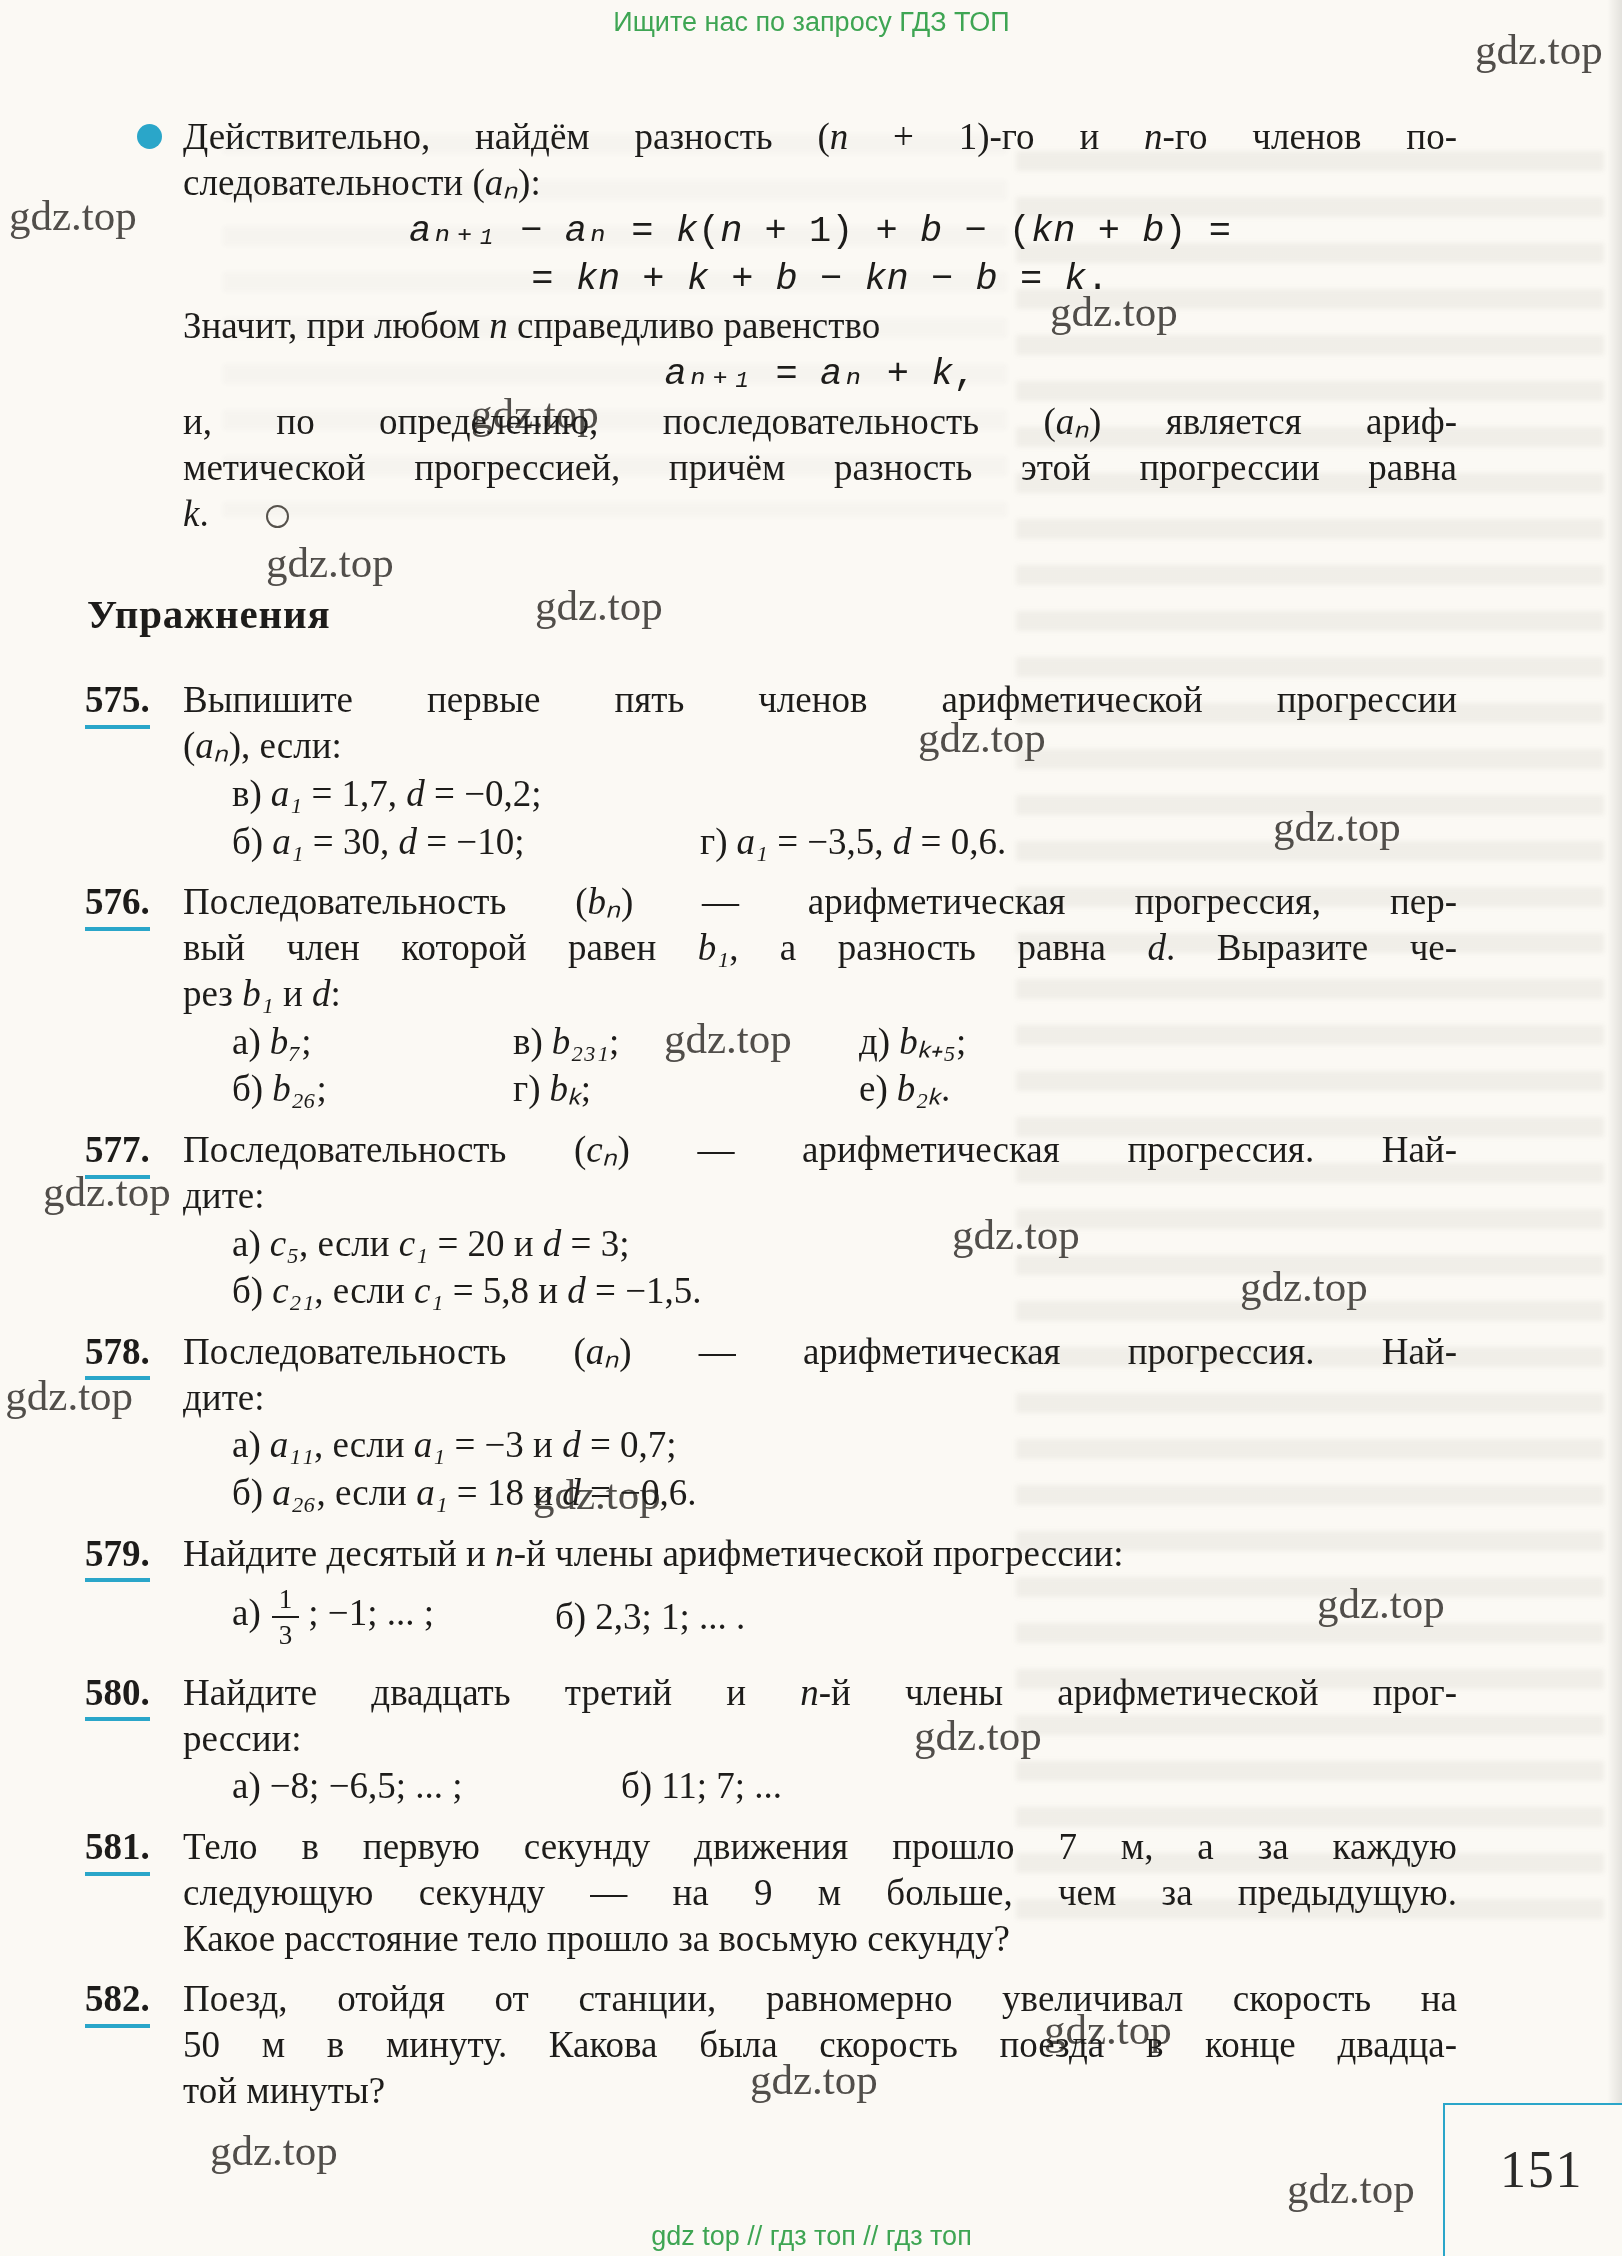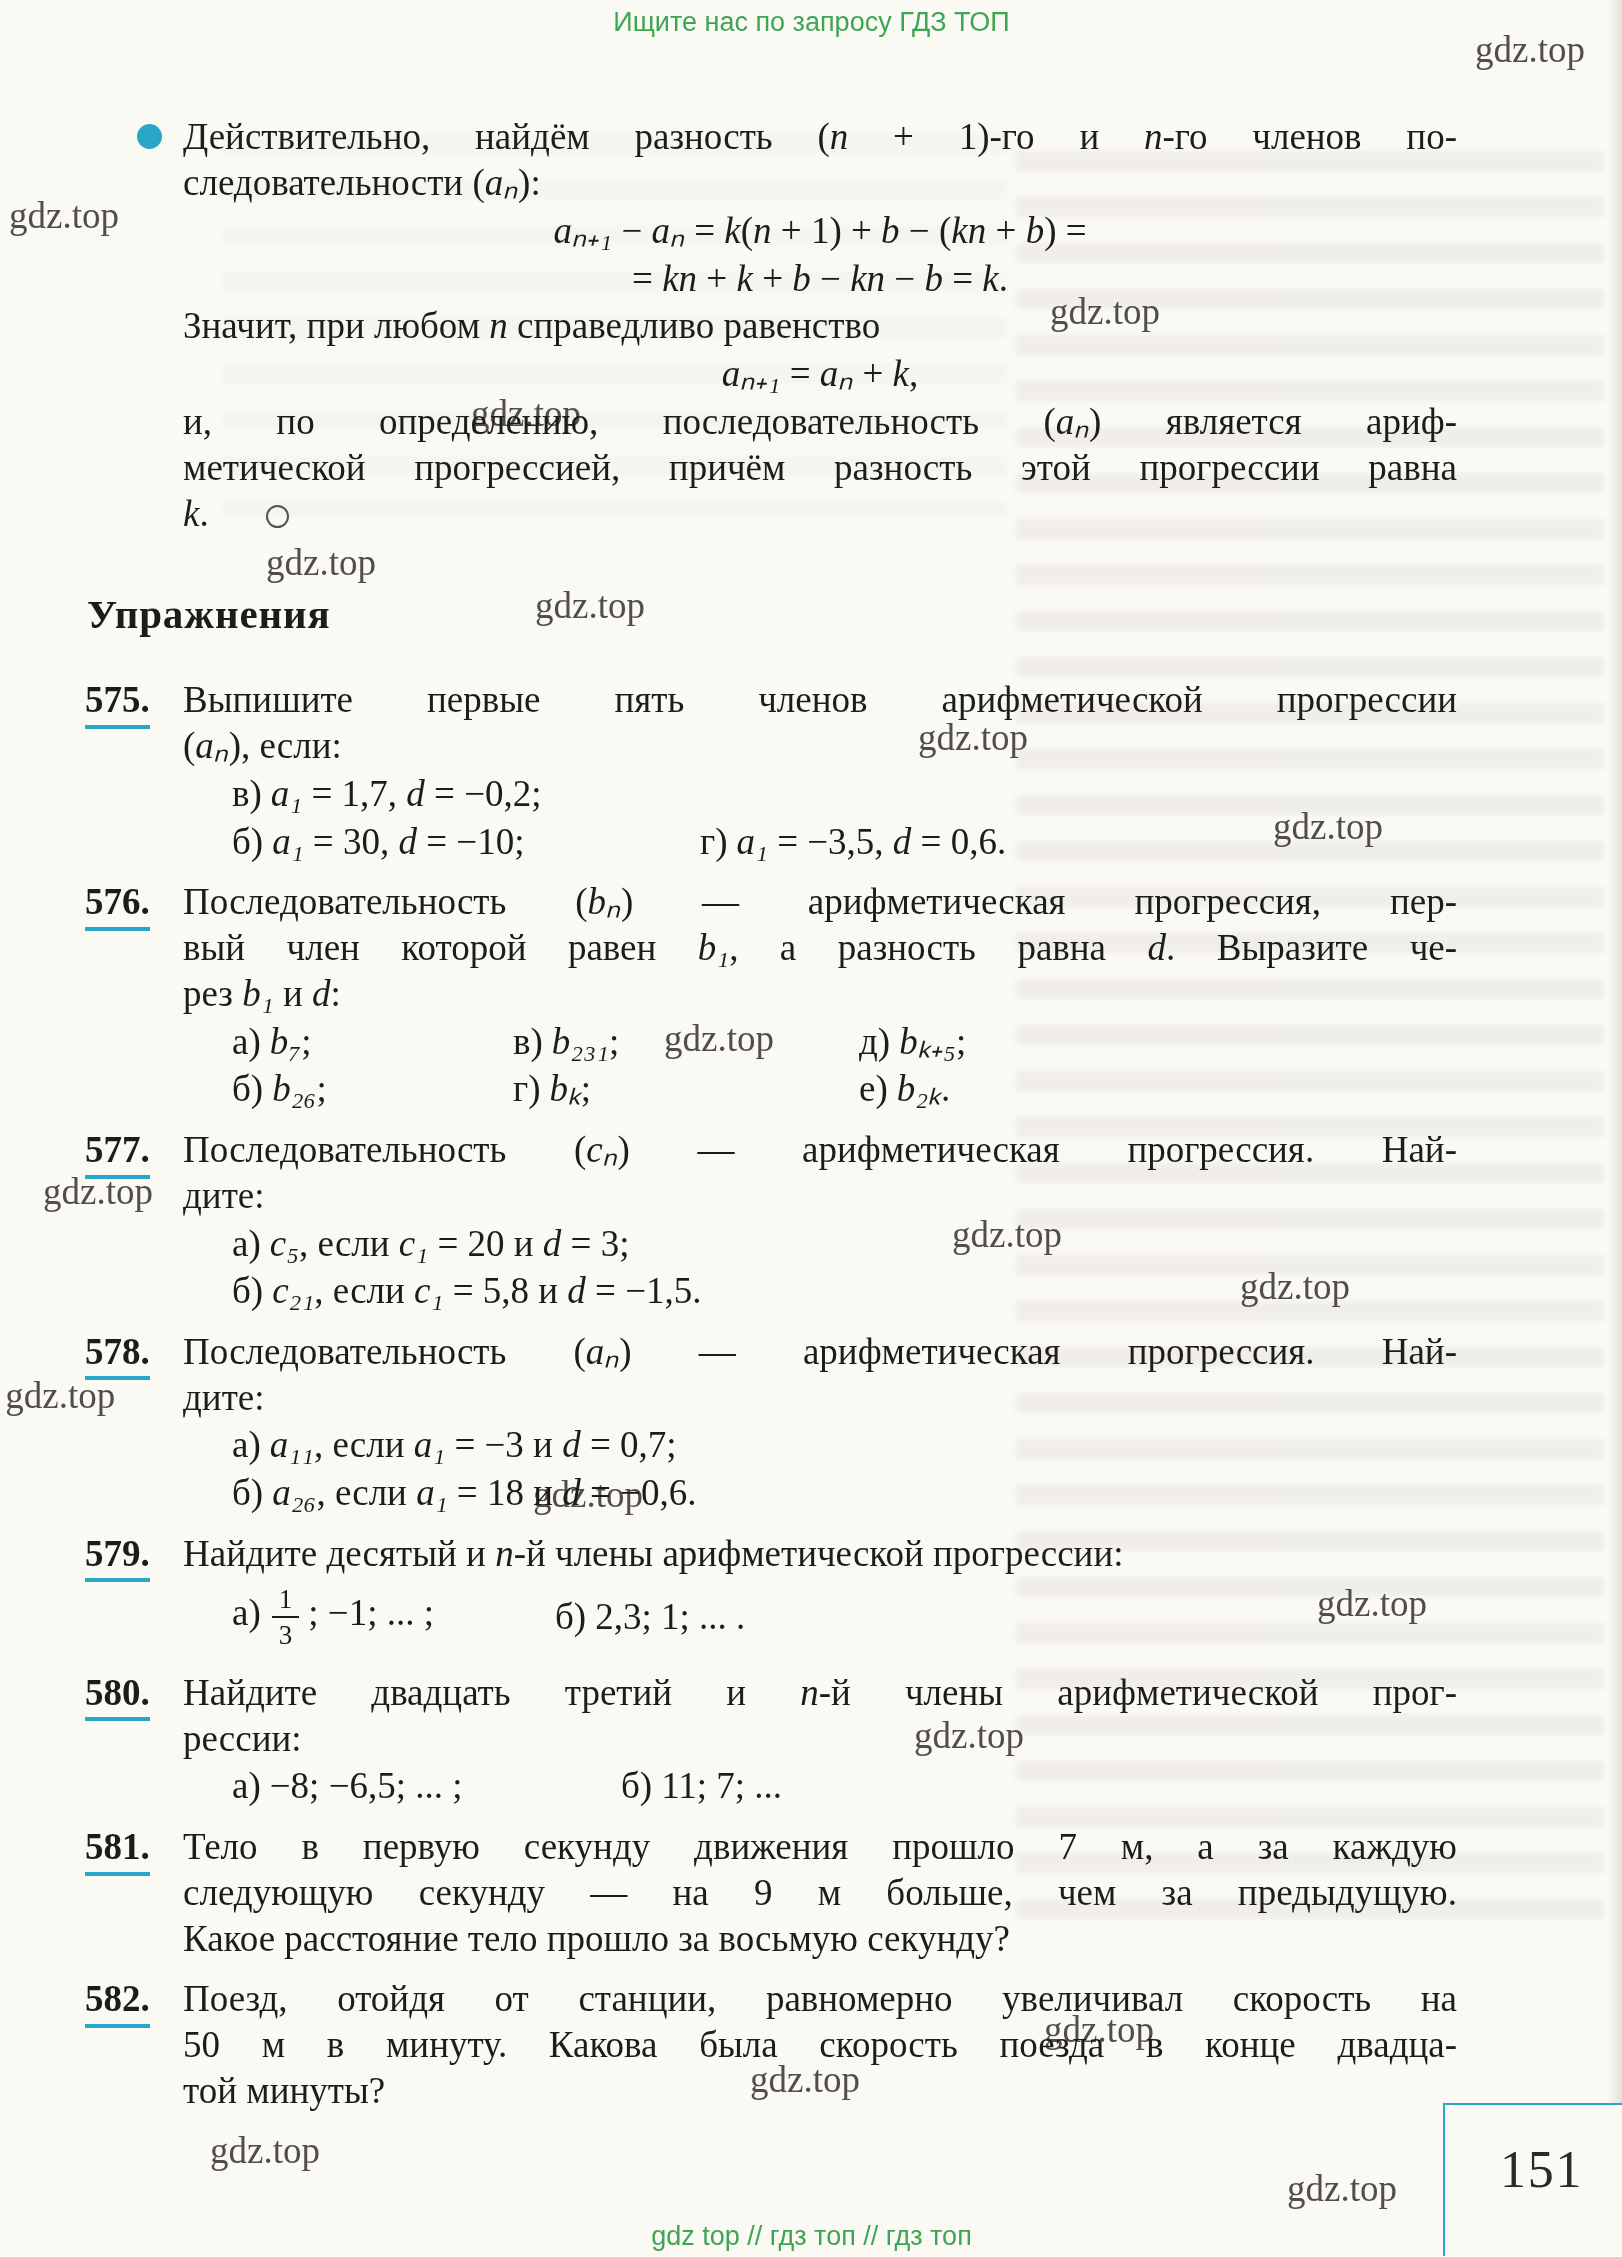--- a/index.html
+++ b/index.html
@@ -24,27 +24,27 @@
     background:linear-gradient(to right, rgba(0,0,0,0), rgba(0,0,0,0.10));
   }
   .banner {
     position:absolute; left:50%; transform:translateX(-50%);
     color:var(--green,#3ea553); font-family:"Liberation Sans", sans-serif;
     font-size:27px; line-height:30px; white-space:nowrap;
   }
   .banner.top { top:7.1px; }
   .banner.bottom { top:2221px; }
   .wm {
-    position:absolute; color:var(--wmink,#3a3733); font-size:37px;
+    position:absolute; color:var(--wmink,#3a3733); font-size:43px;
     line-height:36px; opacity:.88; white-space:nowrap;
   }
   .content { position:absolute; left:183px; top:114px; width:1274px; }
   .line { text-align:justify; text-align-last:justify; }
   .line.short { text-align:left; text-align-last:left; }
-  .formula { text-align:center; text-align-last:center; margin:1.8px 0; }
+  .formula { text-align:center; text-align-last:center; margin:1.8px 0;font-family:Liberation Mono, monospace; }
   .intro { position:relative; }
   .bullet {
     position:absolute; left:-46px; top:9.8px; width:25px; height:25px;
     border-radius:50%; background:var(--accent,#2aa6c9);
   }
   .circle-o {
     display:inline-block; width:23px; height:23px; border:2.7px solid #56524c;
     border-radius:50%; margin-left:57px; vertical-align:-1.8px;
   }
   .heading {

